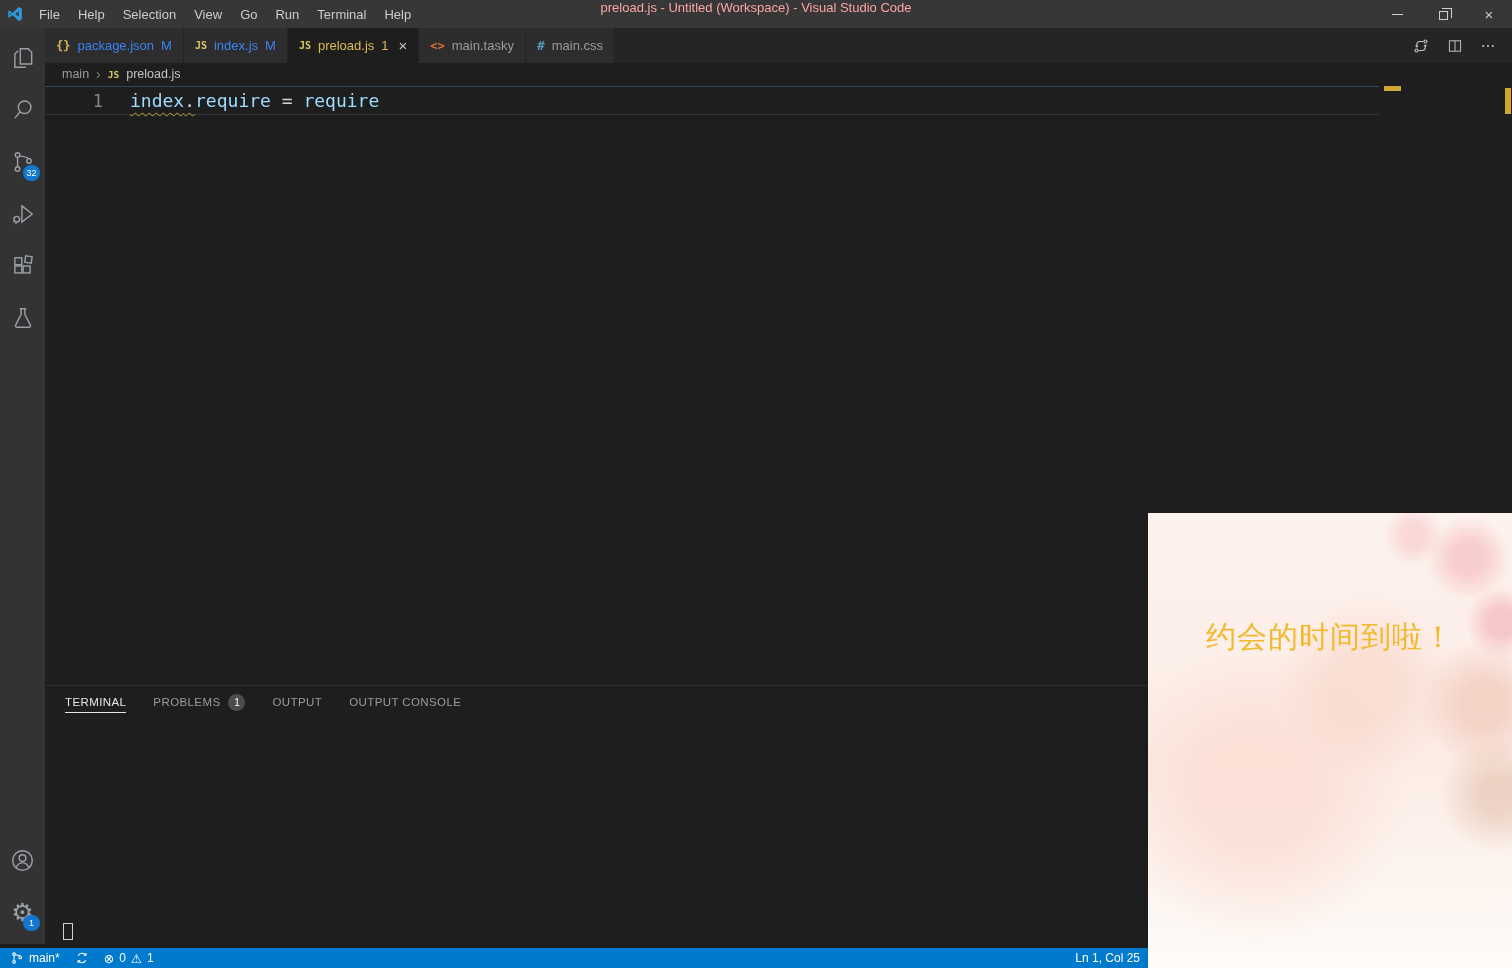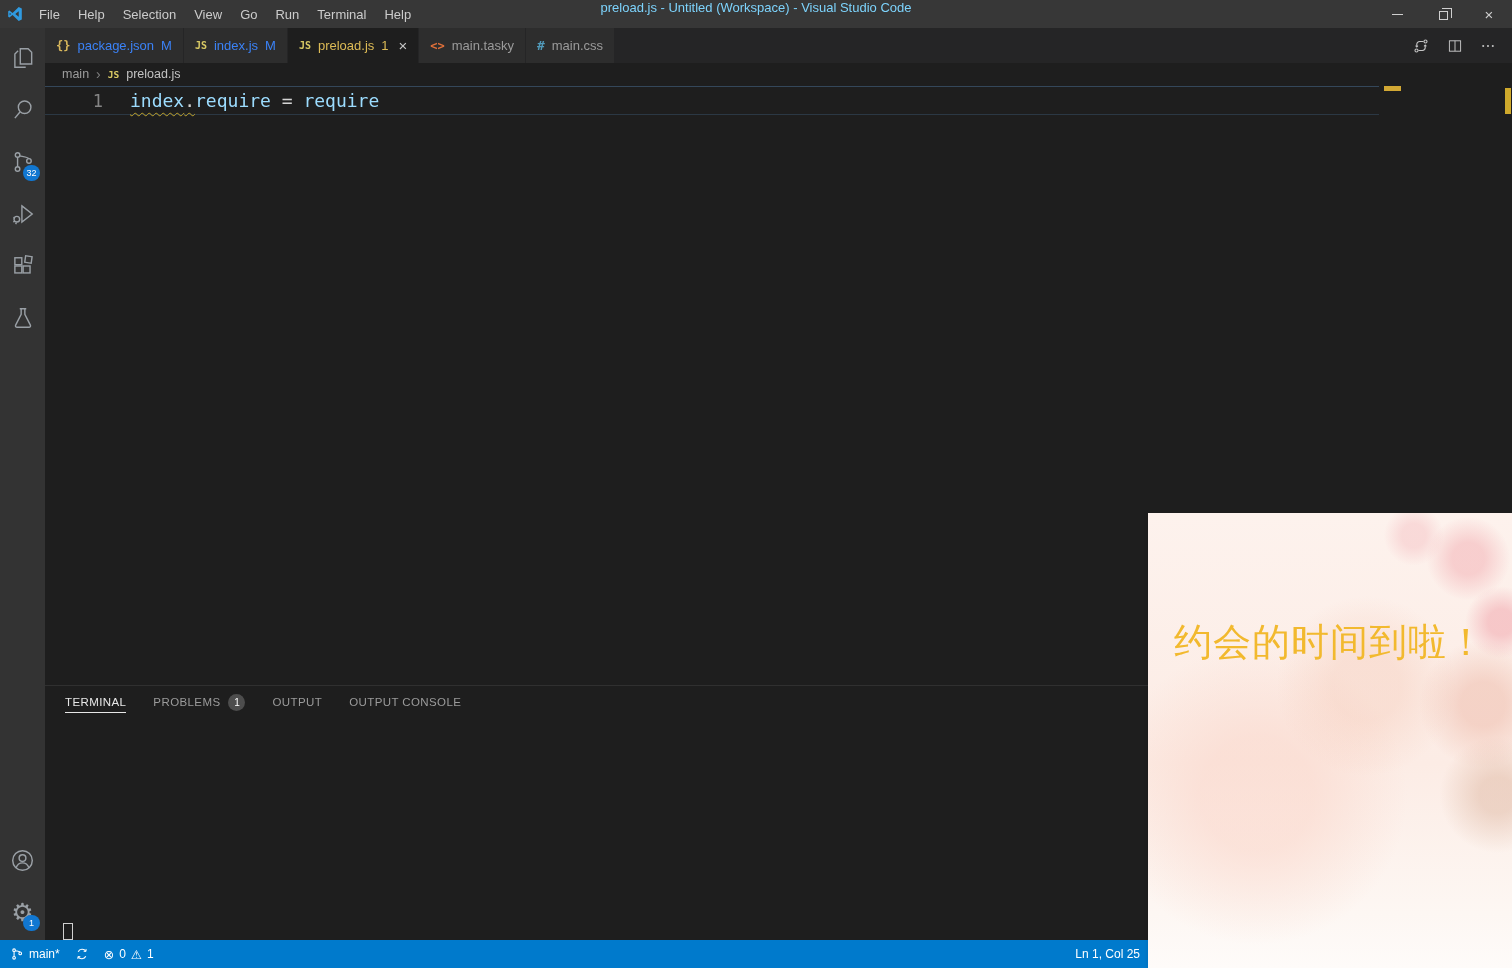--- a/index.html
+++ b/index.html
@@ -5,21 +5,21 @@
   * { margin:0; padding:0; box-sizing:border-box; }
   html,body { width:1512px; height:968px; overflow:hidden; background:#1e1e1e;
     font-family:"Liberation Sans", sans-serif; }
 
   
   .titlebar { position:absolute; top:0; left:0; right:0; height:28px; background:#373737;
     display:flex; color:#cccccc; font-size:13px; z-index:5; }
   .vslogo { width:30px; display:flex; justify-content:center; align-items:center; }
   .menu { display:flex; height:100%; align-items:center; }
   .menu-item { padding:0 9px; cursor:default; }
-  .window-title { position:absolute; left:50%; transform:translateX(-50%); color:#7dd3fc; white-space:nowrap; }
+  .window-title { position:absolute; left:50%; transform:translateX(-50%); color:#fca5a5; white-space:nowrap; }
   .win-controls { position:absolute; right:0; top:0; height:28px; display:flex; }
   .win-btn { width:46px; height:28px; display:flex; align-items:center; justify-content:center; color:#cfcfcf; font-size:15px; }
   .min-glyph { display:block; width:11px; height:1px; background:#cfcfcf; }
   .restore-glyph { position:relative; width:9px; height:9px; border:1px solid #cfcfcf; margin-top:2px; }
   .restore-glyph::before { content:""; position:absolute; left:2px; top:-4px; width:9px; height:9px; border:1px solid #cfcfcf; border-left:none; border-bottom:none; }
 
   
   .activitybar { position:absolute; top:28px; left:0; width:45px; bottom:24px; background:#333333;
     display:flex; flex-direction:column; align-items:center; padding-top:4px; z-index:4; }
   .ab-item { width:45px; height:52px; display:flex; align-items:center; justify-content:center; position:relative; color:#9aa0a6; }
@@ -69,39 +69,39 @@
   .ph-item { display:flex; align-items:center; gap:8px; height:100%; position:relative; cursor:default; }
   .ph-item.active { color:#e7e7e7; }
   .ph-item.active::after { content:""; position:absolute; bottom:5px; left:0; right:0; height:1px; background:#e7e7e7; }
   .ph-badge { background:#4d4d4d; color:#fff; border-radius:50%; width:17px; height:17px; font-size:10px; display:flex; align-items:center; justify-content:center; letter-spacing:0; }
   .terminal { padding:9px 0 0 20px; font-family:"DejaVu Sans Mono", monospace; font-size:13px; line-height:17.5px; }
   .t-yellow { color:#cfca2f; }
   .t-green { color:#1ca871; }
   .term-cursor { position:absolute; left:18px; bottom:4px; width:10px; height:17px; border:1px solid #d0d0d0; }
 
   
-  .statusbar { position:absolute; left:0; right:0; bottom:0; height:28px; background:#007acc; color:#ffffff;
+  .statusbar { position:absolute; left:0; right:0; bottom:0; height:20px; background:#007acc; color:#ffffff;
     display:flex; align-items:center; font-size:12px; padding-left:10px; gap:15px; z-index:5; }
   .sb-item { display:flex; align-items:center; gap:5px; cursor:default; }
   .sb-glyph { font-family:"DejaVu Sans", sans-serif; font-size:12.5px; }
   .sb-right { position:absolute; right:372px; }
 
   
   .overlay { position:absolute; left:1148px; top:513px; width:364px; height:455px; z-index:20;
     background:
       radial-gradient(circle at 88% 10%, rgba(243,178,182,0.55) 0 16px, rgba(243,178,182,0) 42px),
       radial-gradient(circle at 97% 24%, rgba(240,160,168,0.5) 0 13px, rgba(240,160,168,0) 36px),
       radial-gradient(circle at 73% 5%, rgba(246,198,200,0.55) 0 12px, rgba(246,198,200,0) 30px),
       radial-gradient(circle at 92% 42%, rgba(233,170,150,0.4) 0 22px, rgba(233,170,150,0) 64px),
       radial-gradient(circle at 60% 38%, rgba(244,196,176,0.35) 0 34px, rgba(244,196,176,0) 90px),
       radial-gradient(circle at 30% 62%, rgba(250,214,202,0.55) 0 56px, rgba(250,214,202,0) 150px),
       radial-gradient(circle at 96% 62%, rgba(205,152,122,0.32) 0 18px, rgba(205,152,122,0) 58px),
       linear-gradient(180deg, #fdf2ed 0%, #fcece5 55%, #fdf7f3 88%, #fefbf9 100%);
     box-shadow:-1px 0 4px rgba(0,0,0,0.08); }
-  .overlay-msg { margin-top:104px; text-align:center; font-size:38px; color:#f2b92e; letter-spacing:1px;
+  .overlay-msg { margin-top:104px; text-align:center; font-size:30px; color:#f2b92e; letter-spacing:1px;
     font-family:"DejaVu Sans", sans-serif; }
 
   svg { display:block; }
 </style>
 </head>
 <body>
 
 <div class="titlebar">
   <span class="vslogo">
     <svg width="16" height="16" viewBox="0 0 24 24">

